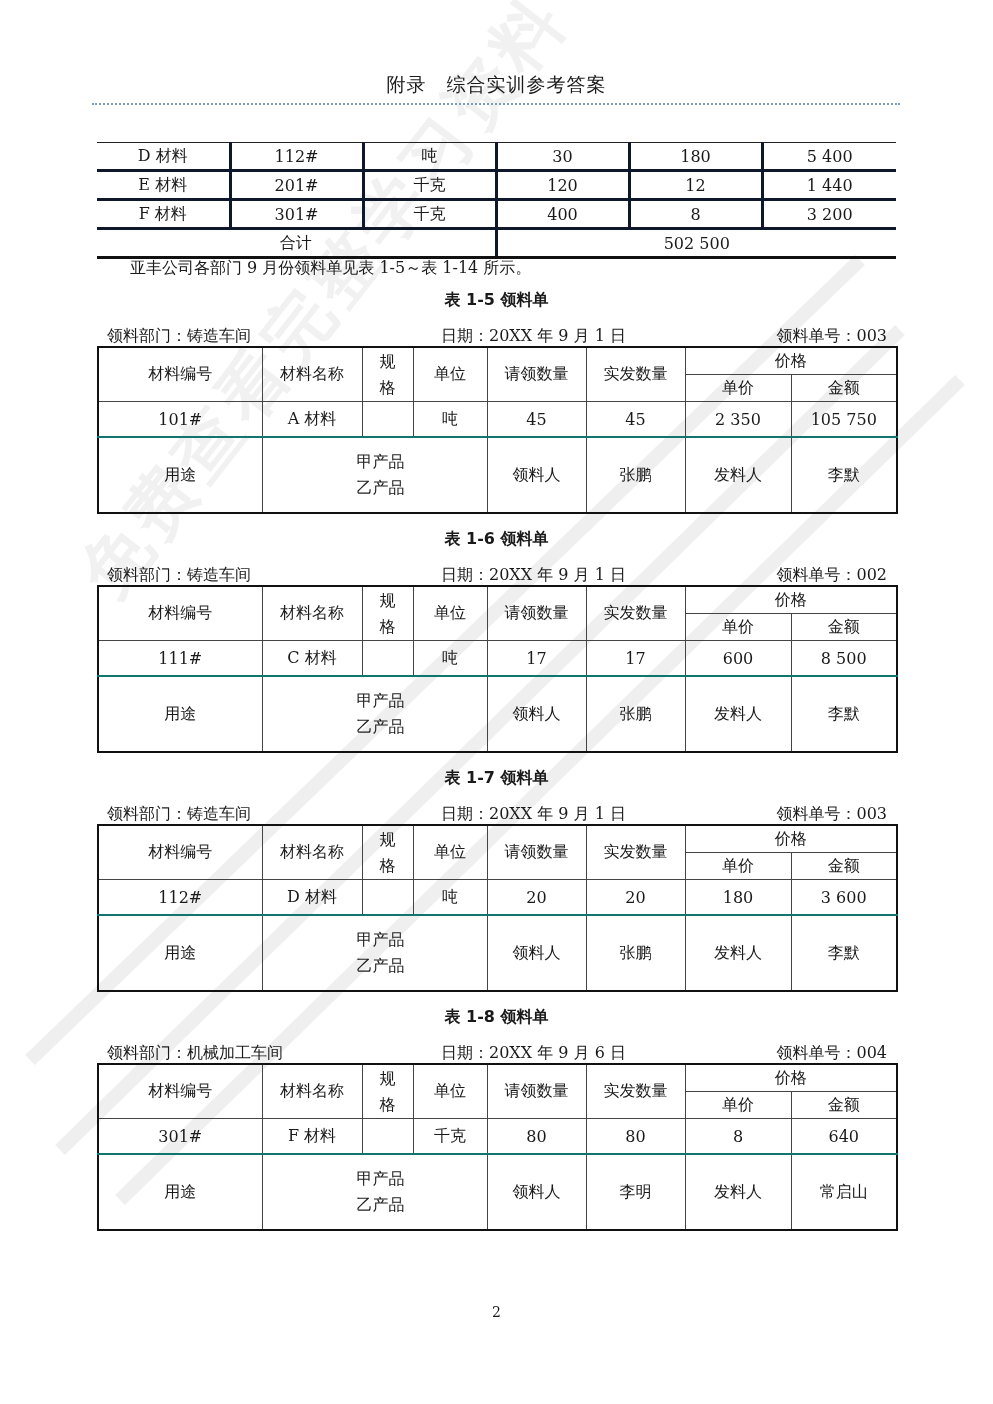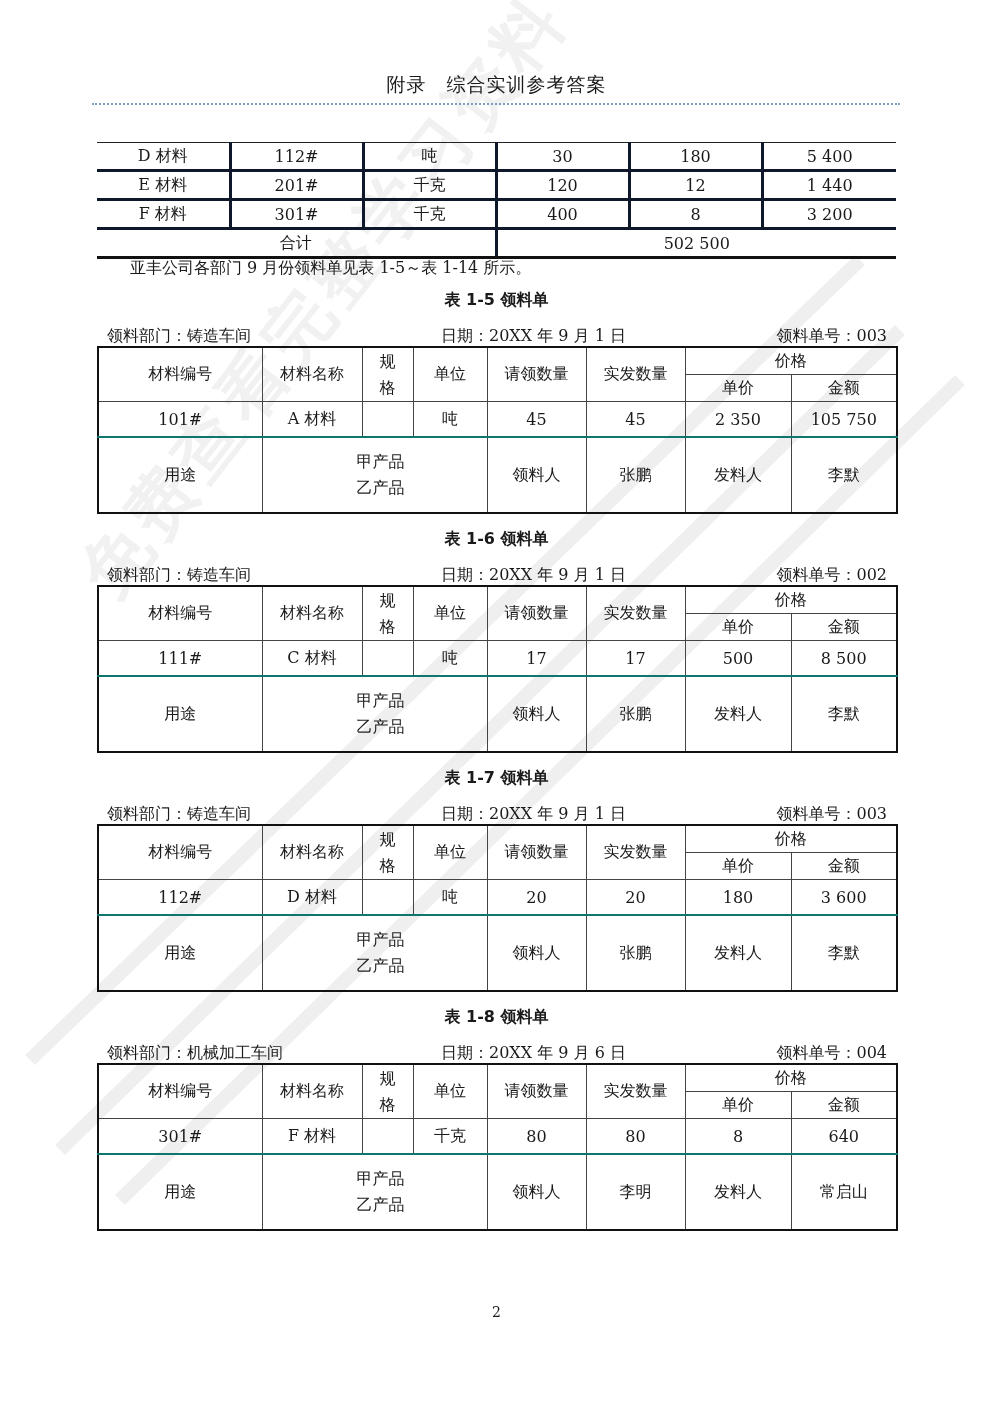--- a/index.html
+++ b/index.html
@@ -189,21 +189,21 @@
       <td>单价</td>
       <td>金额</td>
     </tr>
     <tr class="row">
       <td>111#</td>
       <td>C 材料</td>
       <td></td>
       <td>吨</td>
       <td>17</td>
       <td>17</td>
-      <td>500</td>
+      <td>600</td>
       <td>8 500</td>
     </tr>
     <tr class="use">
       <td>用途</td>
       <td colspan="3" class="use-text"><span>甲产品</span><br><span>乙产品</span></td>
       <td>领料人</td>
       <td>张鹏</td>
       <td>发料人</td>
       <td>李默</td>
     </tr>

